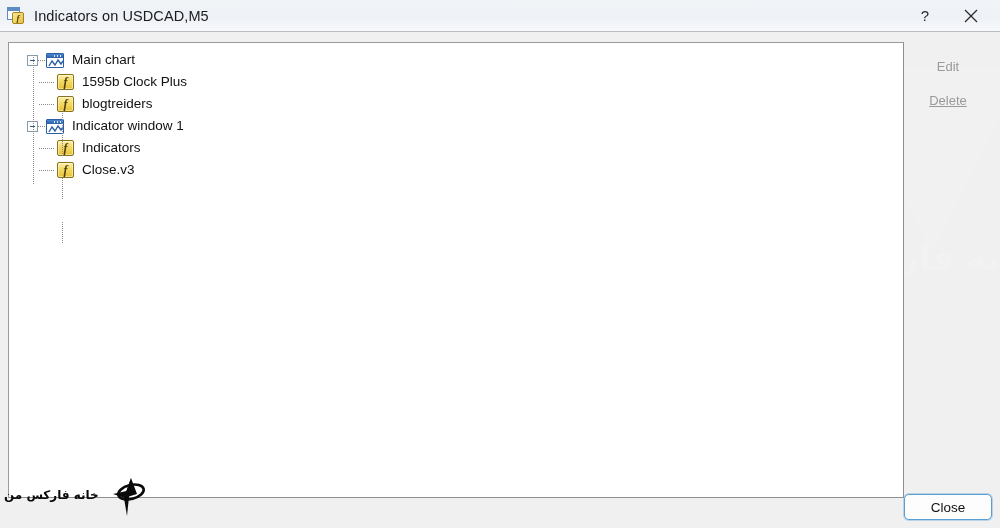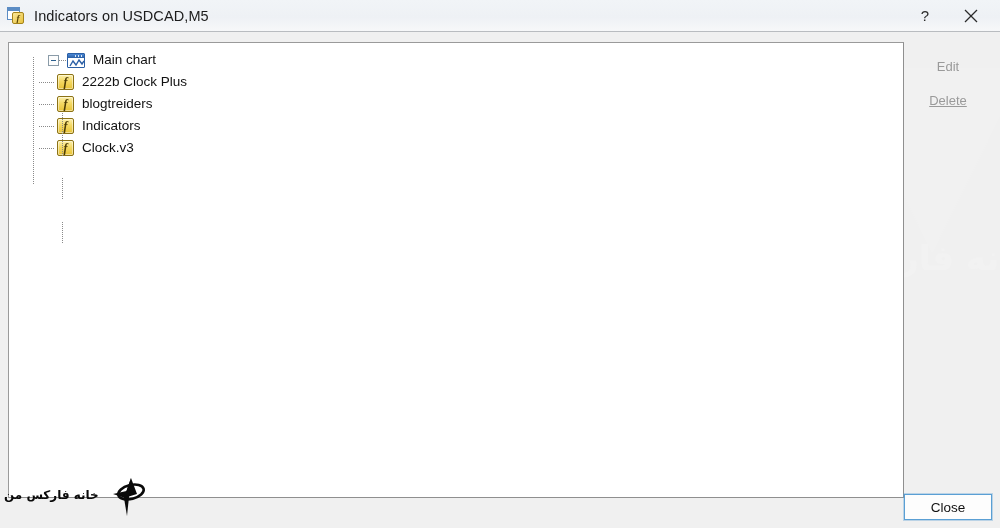--- a/index.html
+++ b/index.html
@@ -135,21 +135,20 @@
     padding: 6px 0 0 0;
     z-index: 2;
   }
 
   .node {
     position: relative;
     height: 22px;
     display: flex;
     align-items: center;
     white-space: nowrap;
-    padding-left: 21px;
   }
 
   
   .trunk {
     position: absolute;
     left: 24px;
     top: 14px;
     width: 1px;
     height: 128px;
     background-image: linear-gradient(to bottom, #8a8a8a 50%, rgba(0,0,0,0) 0%);
@@ -279,21 +278,21 @@
     position: absolute;
     right: 8px; bottom: 8px;
     width: 88px; height: 26px;
     display: flex;
     align-items: center;
     justify-content: center;
     font-size: 13.5px;
     color: #111111;
     background: #fdfdfd;
     border: 1px solid #5a9fd4;
-    border-radius: 0;
+    border-radius: 5px;
     box-shadow: 0 0 0 1px rgba(90,159,212,.35);
     cursor: default;
     z-index: 4;
     font-family: "Liberation Sans", sans-serif;
   }
 
   
   #brand-logo {
     position: absolute;
     left: 4px; bottom: 8px;
@@ -364,45 +363,59 @@
           </div>
         </div>
         <div class="node-label">Main chart</div>
       </div>
 
       <div class="branch" style="left:53px; top:70px; height:44px;"></div>
 
       <div class="node child">
         <div class="leaf-connector"></div>
         <div class="fx-icon">f</div>
-        <div class="node-label">2222b Clock Plus</div>
+        <div class="node-label">1595b Clock Plus</div>
       </div>
 
       <div class="node child">
         <div class="leaf-connector"></div>
         <div class="fx-icon">f</div>
         <div class="node-label">blogtreiders</div>
       </div>
 
+      <div class="node root">
+        <div class="expander"></div>
+        <div class="exp-connector"></div>
+        <div class="win-icon">
+          <div class="bar"></div>
+          <div class="dots"></div>
+          <div class="wave">
+            <svg width="16" height="10" viewBox="0 0 16 10" aria-hidden="true">
+              <polyline points="1,8 4,3 7,7 10,2 13,6 15,3" fill="none" stroke="#2b5fa5" stroke-width="1.4"></polyline>
+            </svg>
+          </div>
+        </div>
+        <div class="node-label">Indicator window 1</div>
+      </div>
 
       <div class="branch" style="left:53px; top:135px; height:22px;"></div>
 
       <div class="node child">
         <div class="leaf-connector"></div>
         <div class="fx-icon">f</div>
         <div class="node-label">Indicators</div>
       </div>
 
 
       <div class="branch" style="left:53px; top:179px; height:22px;"></div>
 
       <div class="node child">
         <div class="leaf-connector"></div>
         <div class="fx-icon">f</div>
-        <div class="node-label">Clock.v3</div>
+        <div class="node-label">Close.v3</div>
       </div>
 
     </div>
   </div>
 
   <div class="side-btn" id="btn-edit">Edit</div>
   <div class="side-btn" id="btn-delete">Delete</div>
   <div id="btn-close">Close</div>
 
   <div id="brand-logo">

